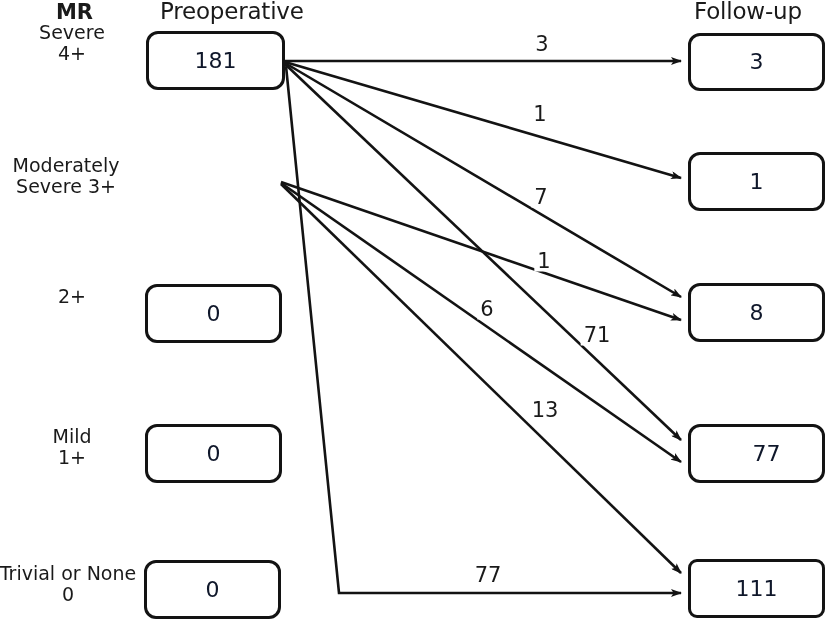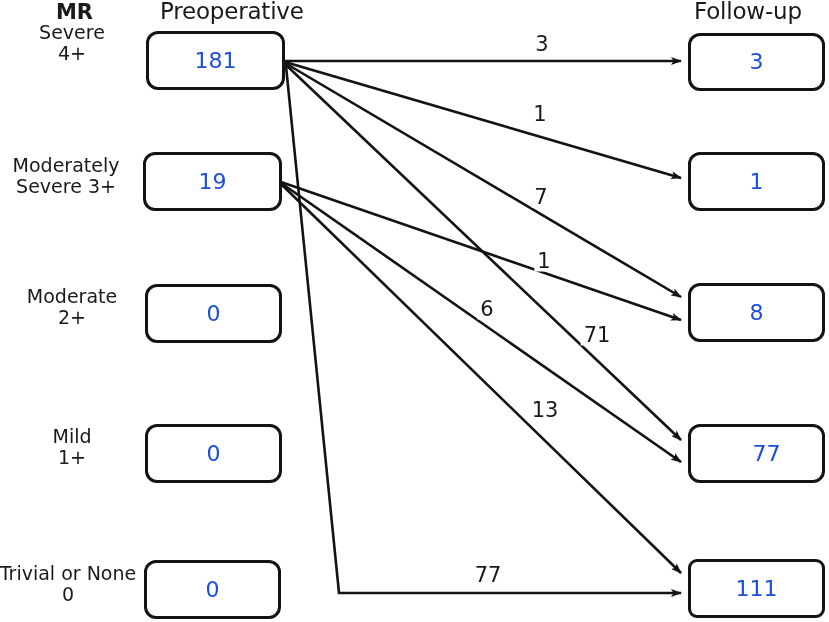--- a/index.html
+++ b/index.html
@@ -52,21 +52,21 @@
   .node {
     position: absolute;
     border: 3px solid #131313;
     border-radius: 12px;
     background: #ffffff;
     box-sizing: border-box;
     display: flex;
     align-items: center;
     justify-content: center;
     font-size: 22px;
-    color: #1d4ed8;
+    color: #0f172a;
   }
   .node-value {
     line-height: 1;
     pointer-events: none;
   }
   #edge-layer {
     position: absolute;
     left: 0;
     top: 0;
     width: 829px;
@@ -94,21 +94,20 @@
 
   <div class="row-label" style="left:2px; top:22px;">
     <div>Severe</div>
     <div>4+</div>
   </div>
   <div class="row-label" style="left:-4px; top:155px;">
     <div>Moderately</div>
     <div>Severe 3+</div>
   </div>
   <div class="row-label" style="left:2px; top:286px;">
-    <div>Moderate</div>
     <div>2+</div>
   </div>
   <div class="row-label" style="left:2px; top:426px;">
     <div>Mild</div>
     <div>1+</div>
   </div>
   <div class="row-label" style="left:-2px; top:563px;">
     <div>Trivial or None</div>
     <div>0</div>
   </div>
@@ -126,23 +125,20 @@
       <path d="M285,64 L681,440"></path>
       <path d="M286,66 L339,593 L681,593"></path>
       <path d="M281,182 L681,320"></path>
       <path d="M281,183 L681,462"></path>
       <path d="M281,184 L681,573"></path>
     </g>
   </svg>
 
   <div class="node" style="left:146px; top:31px; width:139px; height:59px;">
     <span class="node-value">181</span>
-  </div>
-  <div class="node" style="left:143px; top:152px; width:139px; height:59px;">
-    <span class="node-value">19</span>
   </div>
   <div class="node" style="left:145px; top:284px; width:137px; height:59px;">
     <span class="node-value">0</span>
   </div>
   <div class="node" style="left:145px; top:424px; width:137px; height:59px;">
     <span class="node-value">0</span>
   </div>
   <div class="node" style="left:144px; top:560px; width:137px; height:59px;">
     <span class="node-value">0</span>
   </div>

